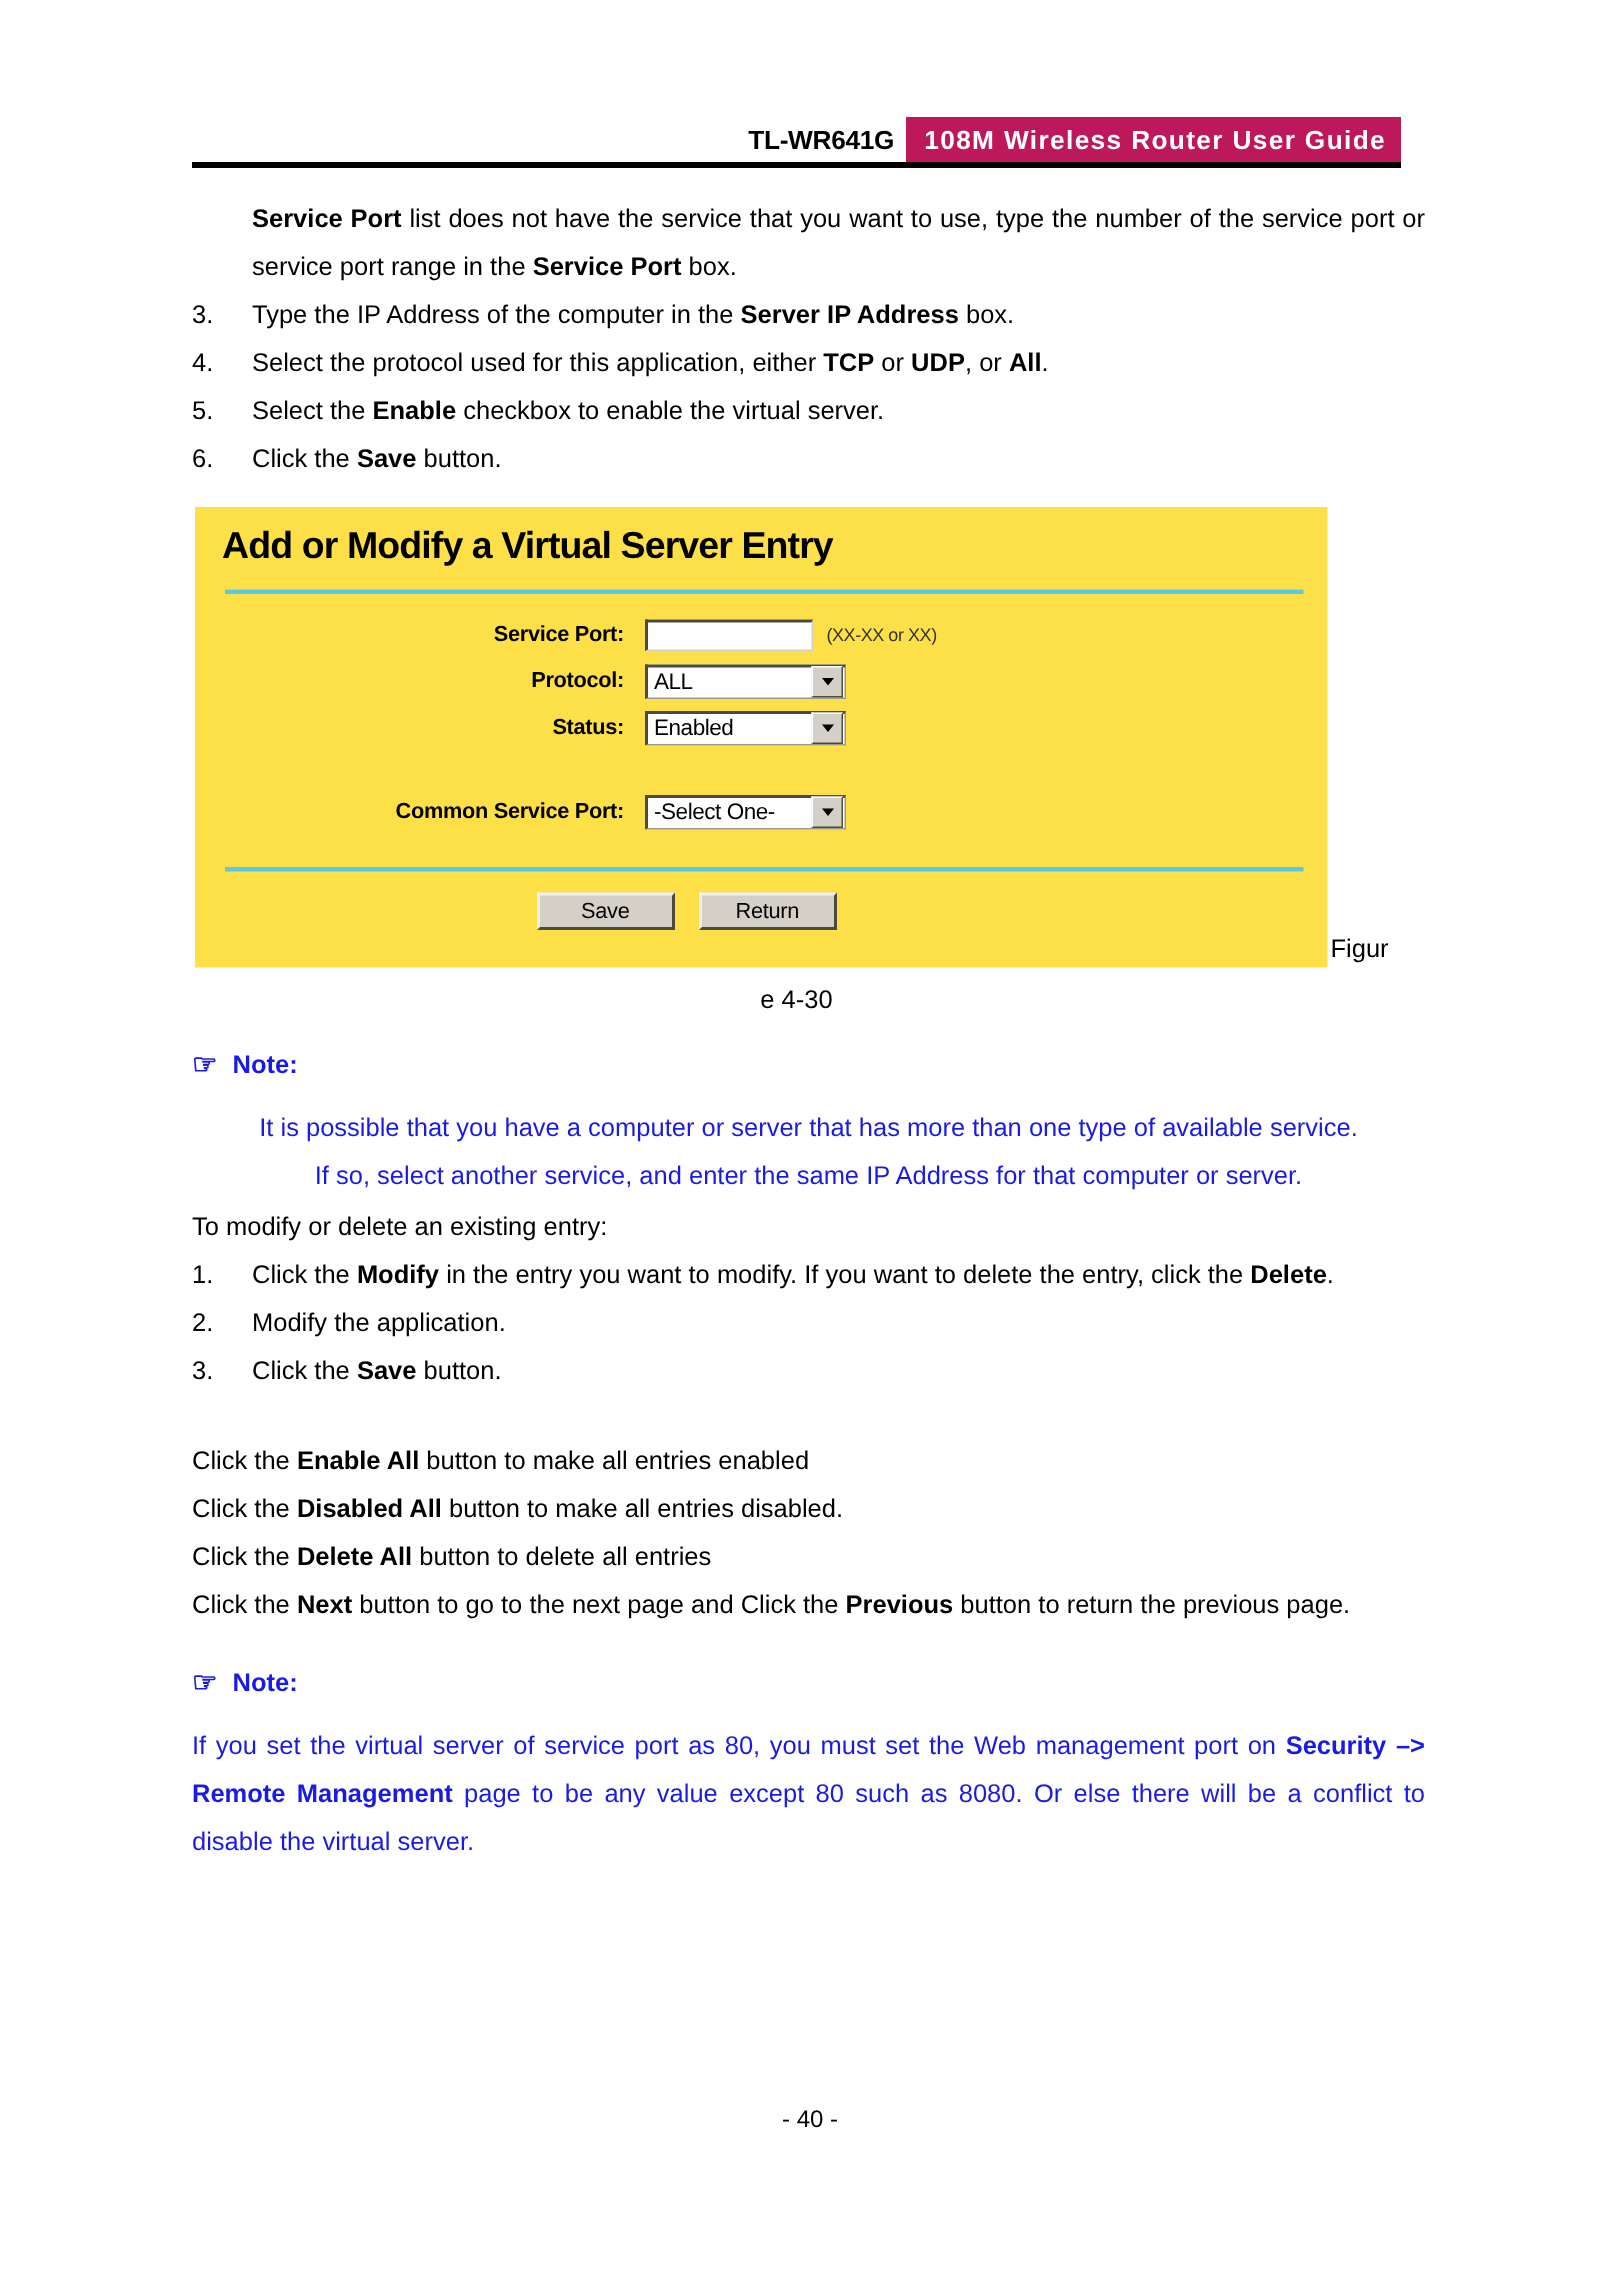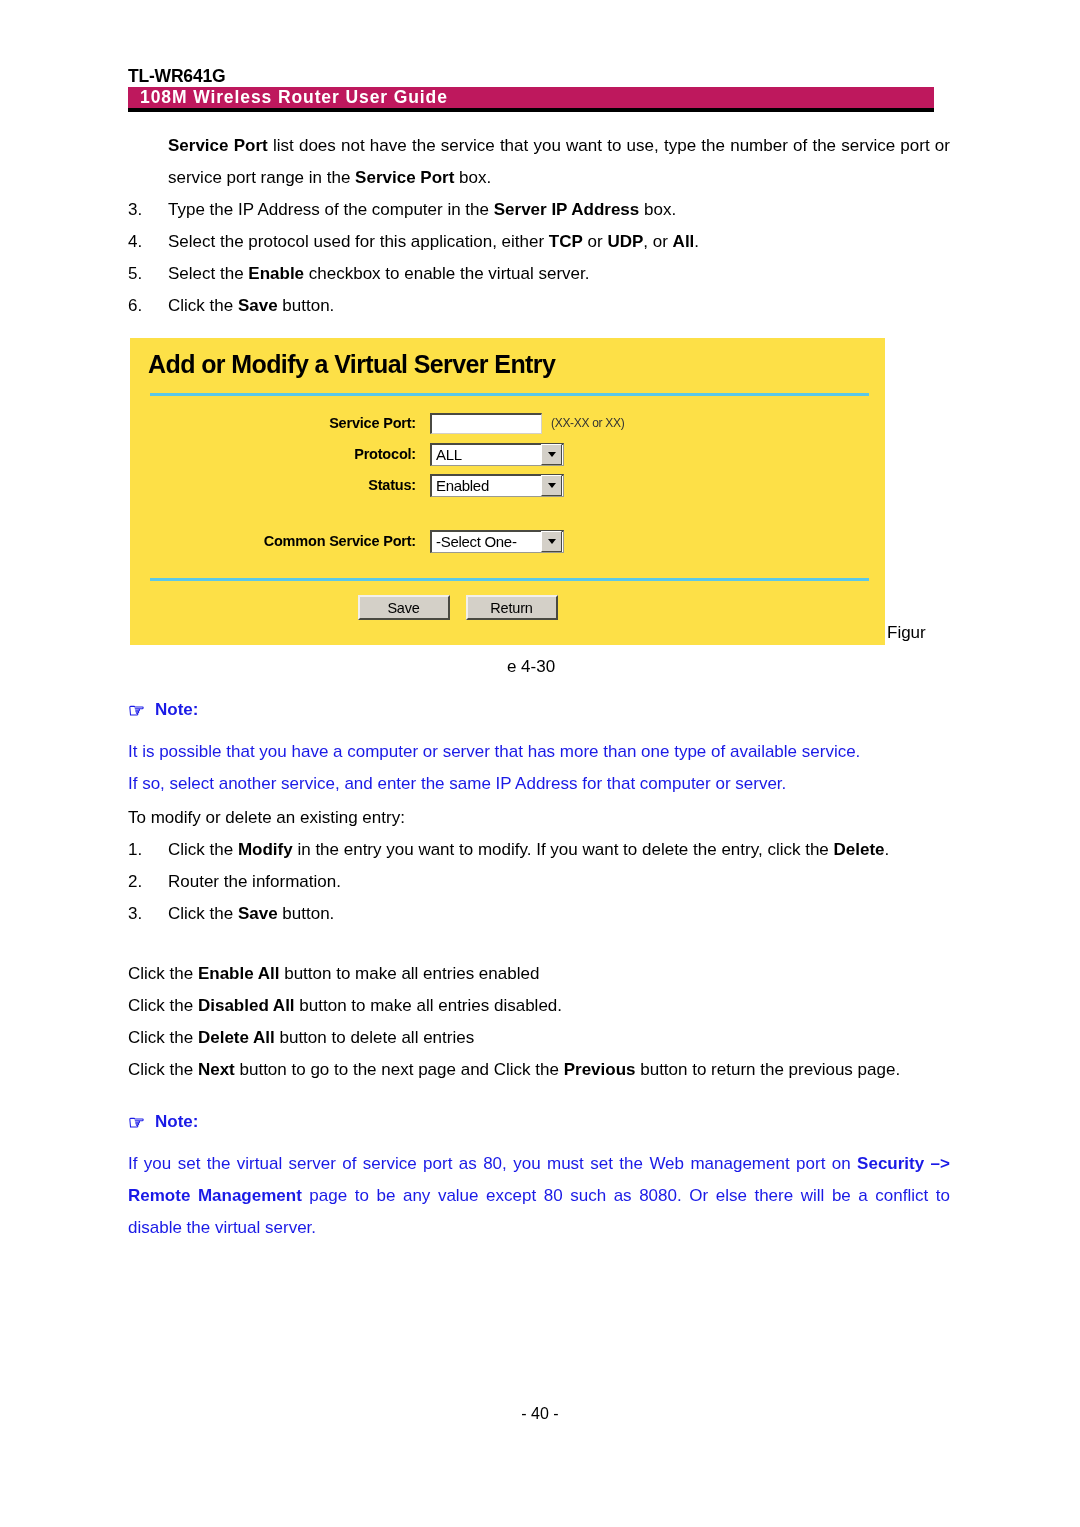--- a/index.html
+++ b/index.html
@@ -22,21 +22,20 @@
     left: 128px;
     top: 78px;
     width: 806px;
     height: 34px;
   }
   .header-row {
     display: flex;
     justify-content: flex-end;
     align-items: stretch;
     height: 30px;
-    flex-direction: column;
   }
   .header-model {
     font-size: 17.5px;
     font-weight: bold;
     letter-spacing: -0.2px;
     color: #000;
     display: flex;
     align-items: center;
     padding-right: 8px;
     white-space: nowrap;
@@ -259,21 +258,21 @@
     font-size: 19px;
     line-height: 1;
     color: #1a1ae6;
   }
   .note-body {
     color: #1a1ae6;
     font-size: 17px;
     line-height: 32px;
     text-align: justify;
   }
-  .note-body.plain { text-align: left; }
+  .note-body.plain { text-align: center; }
 
   
   .footer {
     position: absolute;
     left: 0;
     top: 1405px;
     width: 1080px;
     text-align: center;
     font-size: 16px;
     color: #000;
@@ -383,21 +382,21 @@
 
   <p class="para" style="margin-top:2px;">To modify or delete an existing entry:</p>
 
   <div class="list-item">
     <span class="list-num">1.</span>
     <span class="list-body"><span>Click the </span><span class="bold">Modify</span><span> in the entry you want to modify. If you want to delete the entry, click the </span><span class="bold">Delete</span><span>.</span></span>
   </div>
 
   <div class="list-item">
     <span class="list-num">2.</span>
-    <span class="list-body">Router the information.</span>
+    <span class="list-body">Modify the application.</span>
   </div>
 
   <div class="list-item">
     <span class="list-num">3.</span>
     <span class="list-body"><span>Click the </span><span class="bold">Save</span><span> button.</span></span>
   </div>
 
   <div style="height:28px;"></div>
 
   <p class="para"><span>Click the </span><span class="bold">Enable All</span><span> button to make all entries enabled</span></p>

